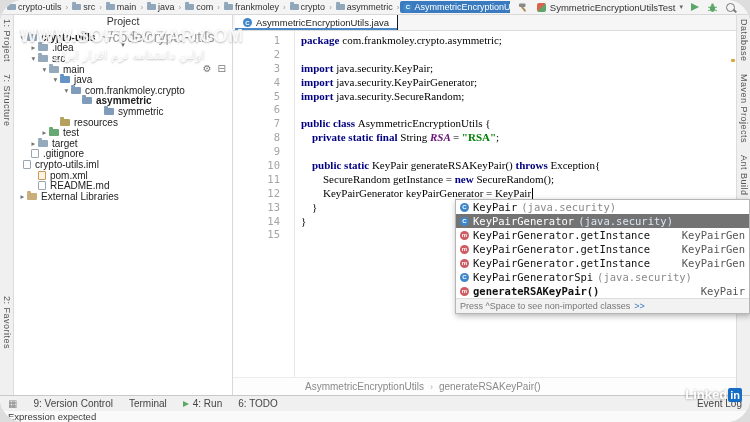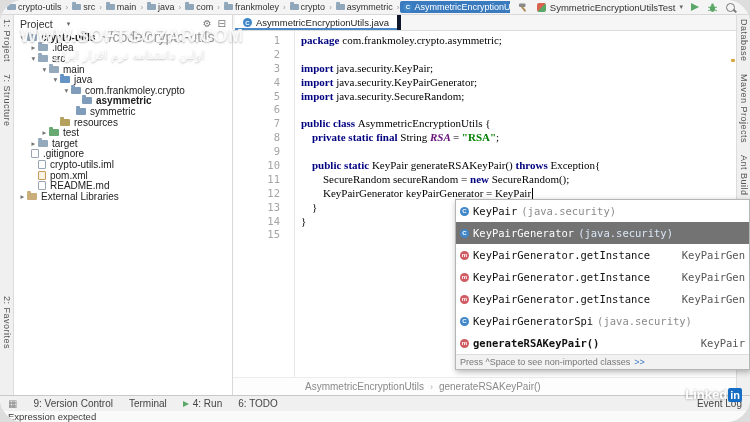--- a/index.html
+++ b/index.html
@@ -31,42 +31,42 @@
   .lstripe,.rstripe{position:absolute;top:15px;bottom:27px;width:14px;background:#f0f0f0;
           display:flex;flex-direction:column;align-items:center;padding-top:4px;box-sizing:border-box;gap:12px;z-index:1;}
   .lstripe{left:0;border-right:1px solid #dcdcdc;}
   .rstripe{right:0;border-left:1px solid #dcdcdc;}
   .vbtn{writing-mode:vertical-lr;font-size:9px;color:#555;letter-spacing:.5px;cursor:default;}
   .vbtn.push{margin-top:auto;margin-bottom:46px;}
 
   
   .ppanel{position:absolute;top:15px;left:14px;width:219px;bottom:27px;background:#fff;
           border-right:1px solid #d8d8d8;box-sizing:border-box;overflow:hidden;}
-  .phead{height:17px;display:flex;align-items:center;padding:0 6px;font-size:10.5px;color:#333;gap:14px;}
+  .phead{height:17px;display:flex;align-items:center;padding:0 6px;font-size:10.5px;color:#333;gap:14px;flex-direction:column;}
   .hicons{margin-left:auto;display:flex;gap:6px;color:#777;font-size:10px;}
   .trow{display:flex;align-items:center;height:10.6px;font-size:10px;color:#222;white-space:nowrap;}
   .tarrow{display:inline-block;width:9px;font-size:7.5px;color:#777;text-align:center;flex:0 0 auto;}
   .tico{position:relative;display:inline-block;width:10px;height:7px;border-radius:1px;background:#94a9bc;margin-right:4px;flex:0 0 auto;}
   .tico::before{content:"";position:absolute;top:-2px;left:0;width:4px;height:2px;border-radius:1px 1px 0 0;background:inherit;}
   .tico.folder-src{background:#6493c6;}
   .tico.folder-test{background:#68a872;}
   .tico.folder-res{background:#b5a05e;}
   .tico.package{background:#7f9cba;}
   .tico.lib{background:#c9ae79;}
   .tico.file,.tico.file-xml{width:8px;height:9px;background:#fdfdfd;border:1px solid #9aa7b2;border-radius:1px;box-sizing:border-box;}
   .tico.file-xml{background:#fdf3e3;border-color:#c89a5a;}
   .tico.file::before,.tico.file-xml::before{display:none;}
   .tlabel.b{font-weight:bold;}
   .tnote{color:#9a9a9a;margin-left:5px;font-size:14px;}
 
   
   .editorwrap{position:absolute;top:15px;left:233px;right:13px;bottom:27px;background:#fff;
               display:flex;flex-direction:column;}
   .tabbar{height:15px;background:#f6f6f6;border-bottom:1px solid #ddd;display:flex;align-items:stretch;padding-left:2px;flex:0 0 auto;}
-  .tab{display:flex;align-items:center;gap:4px;padding:0 8px;background:#fff;border-right:4px solid #0f172a;
+  .tab{display:flex;align-items:center;gap:4px;padding:0 8px;background:#fff;border-right:1px solid #0f172a;
        font-size:9.5px;color:#222;box-shadow:inset 0 -2px 0 #4a88c7;}
   .editor{flex:1;display:flex;position:relative;overflow:hidden;}
   .gutter{width:62px;padding-top:3px;box-sizing:border-box;border-right:1px solid #e6e6e6;flex:0 0 auto;}
   .lnum{display:block;height:13.9px;line-height:13.9px;padding-right:14px;color:#a5a5a5;text-align:right;
         font-family:"DejaVu Sans Mono",monospace;font-size:10.5px;}
   .code{flex:1;padding:3px 0 0 6px;font-family:"DejaVu Sans Mono",monospace;font-size:11px;line-height:13.9px;}
   .cline{display:block;height:13.9px;white-space:pre;font-family:Liberation Serif, serif;}
   .tok-kw{color:#000080;font-weight:bold;}
   .tok-str{color:#008000;font-weight:bold;}
   .tok-fld{color:#660e7a;font-weight:bold;font-style:italic;}
@@ -75,21 +75,21 @@
   .mark{position:absolute;right:2px;width:4px;height:3px;border-radius:1px;}
   .mark.warn{top:28px;background:#d9a742;}
   .mark.err{top:205px;background:#d64f4f;}
   .bcrumbs{height:17px;border-top:1px solid #ececec;display:flex;align-items:center;gap:6px;
            padding-left:72px;font-size:10px;color:#8a8a8a;background:#fdfdfd;flex:0 0 auto;}
   .bsep{color:#b0b0b0;font-size:9px;}
 
   
   .popup{position:absolute;left:455px;top:199px;width:293px;background:#fff;border:1px solid #b6b6b6;
          box-shadow:1px 2px 6px rgba(0,0,0,.3);z-index:6;}
-  .prow{display:flex;align-items:center;height:22px;padding:0 4px;gap:4px;white-space:nowrap;overflow:hidden;
+  .prow{display:flex;align-items:center;height:14px;padding:0 4px;gap:4px;white-space:nowrap;overflow:hidden;
         font-family:"DejaVu Sans Mono",monospace;font-size:10.5px;color:#111;}
   .prow.sel{background:#737373;color:#fff;}
   .pico{display:inline-flex;align-items:center;justify-content:center;width:9px;height:9px;border-radius:50%;
         color:#fff;font-size:6px;font-weight:bold;flex:0 0 auto;font-family:"Liberation Sans",sans-serif;}
   .pico.class{background:#3f87c9;}
   .pico.method{background:#cf5b63;}
   .plabel.b{font-weight:bold;}
   .pdetail{color:#8a8a8a;}
   .prow.sel .pdetail{color:#d9e6f6;}
   .pright{margin-left:auto;color:#555;flex:0 0 auto;}
@@ -243,21 +243,21 @@
         <span class="trow" style="padding-left: 48px;">
           <span class="tarrow">▾</span>
           <span class="tico package"></span>
           <span class="tlabel">com.frankmoley.crypto</span>
         </span>
         <span class="trow" style="padding-left: 59px;">
           <span class="tarrow"></span>
           <span class="tico package"></span>
           <span class="tlabel b">asymmetric</span>
         </span>
-        <span class="trow" style="padding-left: 53px;">
+        <span class="trow" style="padding-left: 81px;">
           <span class="tarrow"></span>
           <span class="tico package"></span>
           <span class="tlabel">symmetric</span>
         </span>
         <span class="trow" style="padding-left: 37px;">
           <span class="tarrow"></span>
           <span class="tico folder-res"></span>
           <span class="tlabel">resources</span>
         </span>
         <span class="trow" style="padding-left: 26px;">
@@ -268,21 +268,21 @@
         <span class="trow" style="padding-left: 15px;">
           <span class="tarrow">▸</span>
           <span class="tico folder"></span>
           <span class="tlabel">target</span>
         </span>
         <span class="trow" style="padding-left: 8px;">
           <span class="tarrow"></span>
           <span class="tico file"></span>
           <span class="tlabel">.gitignore</span>
         </span>
-        <span class="trow" style="padding-left: 15px;">
+        <span class="trow" style="">
           <span class="tarrow"></span>
           <span class="tico file"></span>
           <span class="tlabel">crypto-utils.iml</span>
         </span>
         <span class="trow" style="padding-left: 15px;">
           <span class="tarrow"></span>
           <span class="tico file-xml"></span>
           <span class="tlabel">pom.xml</span>
         </span>
         <span class="trow" style="padding-left: 15px;">
@@ -327,21 +327,21 @@
           <span class="cline"><span class="tok-kw">package </span><span class="tok-p">com.frankmoley.crypto.asymmetric;</span></span>
           <span class="cline"></span>
           <span class="cline"><span class="tok-kw">import </span><span class="tok-p">java.security.KeyPair;</span></span>
           <span class="cline"><span class="tok-kw">import </span><span class="tok-p">java.security.KeyPairGenerator;</span></span>
           <span class="cline"><span class="tok-kw">import </span><span class="tok-p">java.security.SecureRandom;</span></span>
           <span class="cline"></span>
           <span class="cline"><span class="tok-kw">public class </span><span class="tok-p">AsymmetricEncryptionUtils {</span></span>
           <span class="cline"><span class="tok-p">    </span><span class="tok-kw">private static final </span><span class="tok-p">String </span><span class="tok-fld">RSA </span><span class="tok-p">= </span><span class="tok-str">"RSA"</span><span class="tok-p">;</span></span>
           <span class="cline"></span>
           <span class="cline"><span class="tok-p">    </span><span class="tok-kw">public static </span><span class="tok-p">KeyPair generateRSAKeyPair() </span><span class="tok-kw">throws </span><span class="tok-p">Exception{</span></span>
-          <span class="cline"><span class="tok-p">        SecureRandom secureRandom = </span><span class="tok-kw">new </span><span class="tok-p">SecureRandom();</span></span>
+          <span class="cline"><span class="tok-p">        SecureRandom getInstance = </span><span class="tok-kw">new </span><span class="tok-p">SecureRandom();</span></span>
           <span class="cline"><span class="tok-p">        KeyPairGenerator keyPairGenerator = KeyPair</span><span class="caret"></span></span>
           <span class="cline"><span class="tok-p">    }</span></span>
           <span class="cline"><span class="tok-p">}</span></span>
           <span class="cline"></span>
         </div>
       <span class="mark warn"></span>
       <span class="mark err"></span>
     </div>
     <div class="bcrumbs">
         <span>AsymmetricEncryptionUtils</span>

